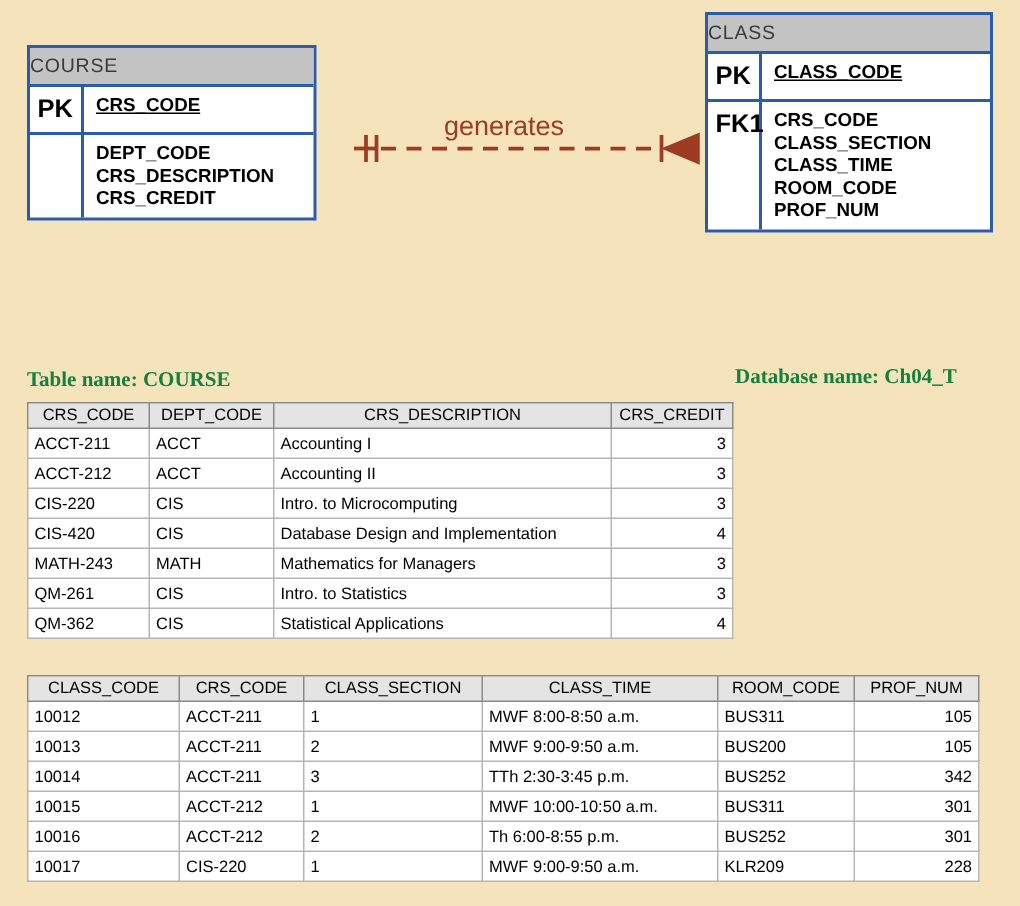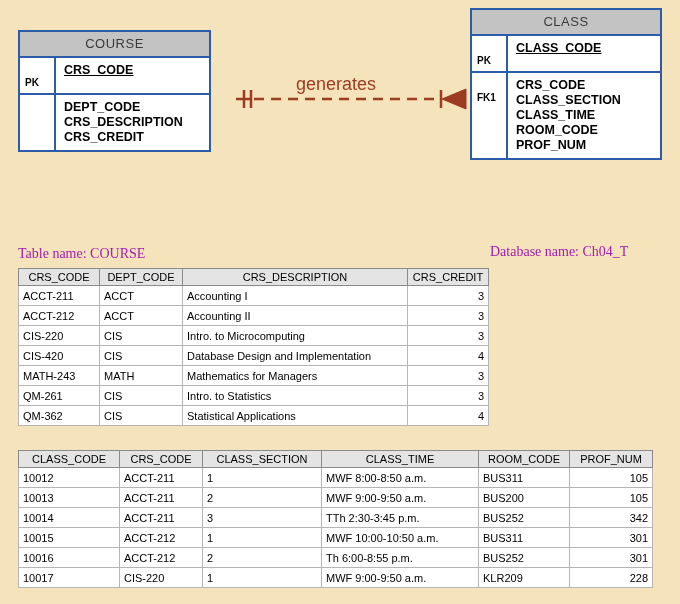--- a/index.html
+++ b/index.html
@@ -6,46 +6,46 @@
   body{
     width:680px;height:604px;
     background:#f5e3bb;
     font-family:"Liberation Sans",sans-serif;
     overflow:hidden;position:relative;
   }
   
   #erd{position:relative;height:200px;}
   .entity{position:absolute;border:2px solid #2a5caa;background:#fff;box-sizing:border-box;}
   .ent-title{
-    background:#c3c3c3;color:#3a3a3a;text-align:center;
+    background:#c3c3c3;color:#3a3a3a;text-align:left;
     font-size:13px;letter-spacing:.5px;
     border-bottom:2px solid #2a5caa;padding:4px 0 5px;
   }
   .ent-row{display:flex;}
   .ent-row.divider{border-bottom:2px solid #2a5caa;}
   .ent-key{
     width:36px;flex:none;box-sizing:border-box;
     border-right:2px solid #2a5caa;
-    font-weight:bold;font-size:10px;color:#000;
-    padding:19px 0 5px 5px;
+    font-weight:bold;font-size:17px;color:#000;
+    padding:5px 0 5px 5px;
   }
   .ent-fields{padding:5px 0 5px 8px;font-weight:bold;font-size:12.5px;color:#000;line-height:15px;}
   .pk-underline{text-decoration:underline;}
   
   #rel{position:absolute;left:236px;top:86px;width:232px;height:26px;}
   #rel svg{display:block;}
   .rel-label{
     position:absolute;left:60px;top:-12px;
     color:#9e3b23;font-size:18px;
     font-family:"Liberation Sans",sans-serif;
   }
   
   .tbl-label{
-    font-family:"Liberation Serif",serif;font-weight:normal;
-    font-size:14px;color:#a21caf;
+    font-family:"Liberation Serif",serif;font-weight:bold;
+    font-size:14px;color:#15803d;
   }
   .label-row{position:relative;height:20px;margin:0 0 4px 18px;}
   .db-label{position:absolute;left:472px;top:0;white-space:nowrap;}
   table.data{
     border-collapse:collapse;margin-left:18px;
     background:#fff;font-size:11px;color:#000;
     font-family:"Liberation Sans",sans-serif;
   }
   table.data th{
     background:#e4e4e4;border:1px solid #8a8a8a;

